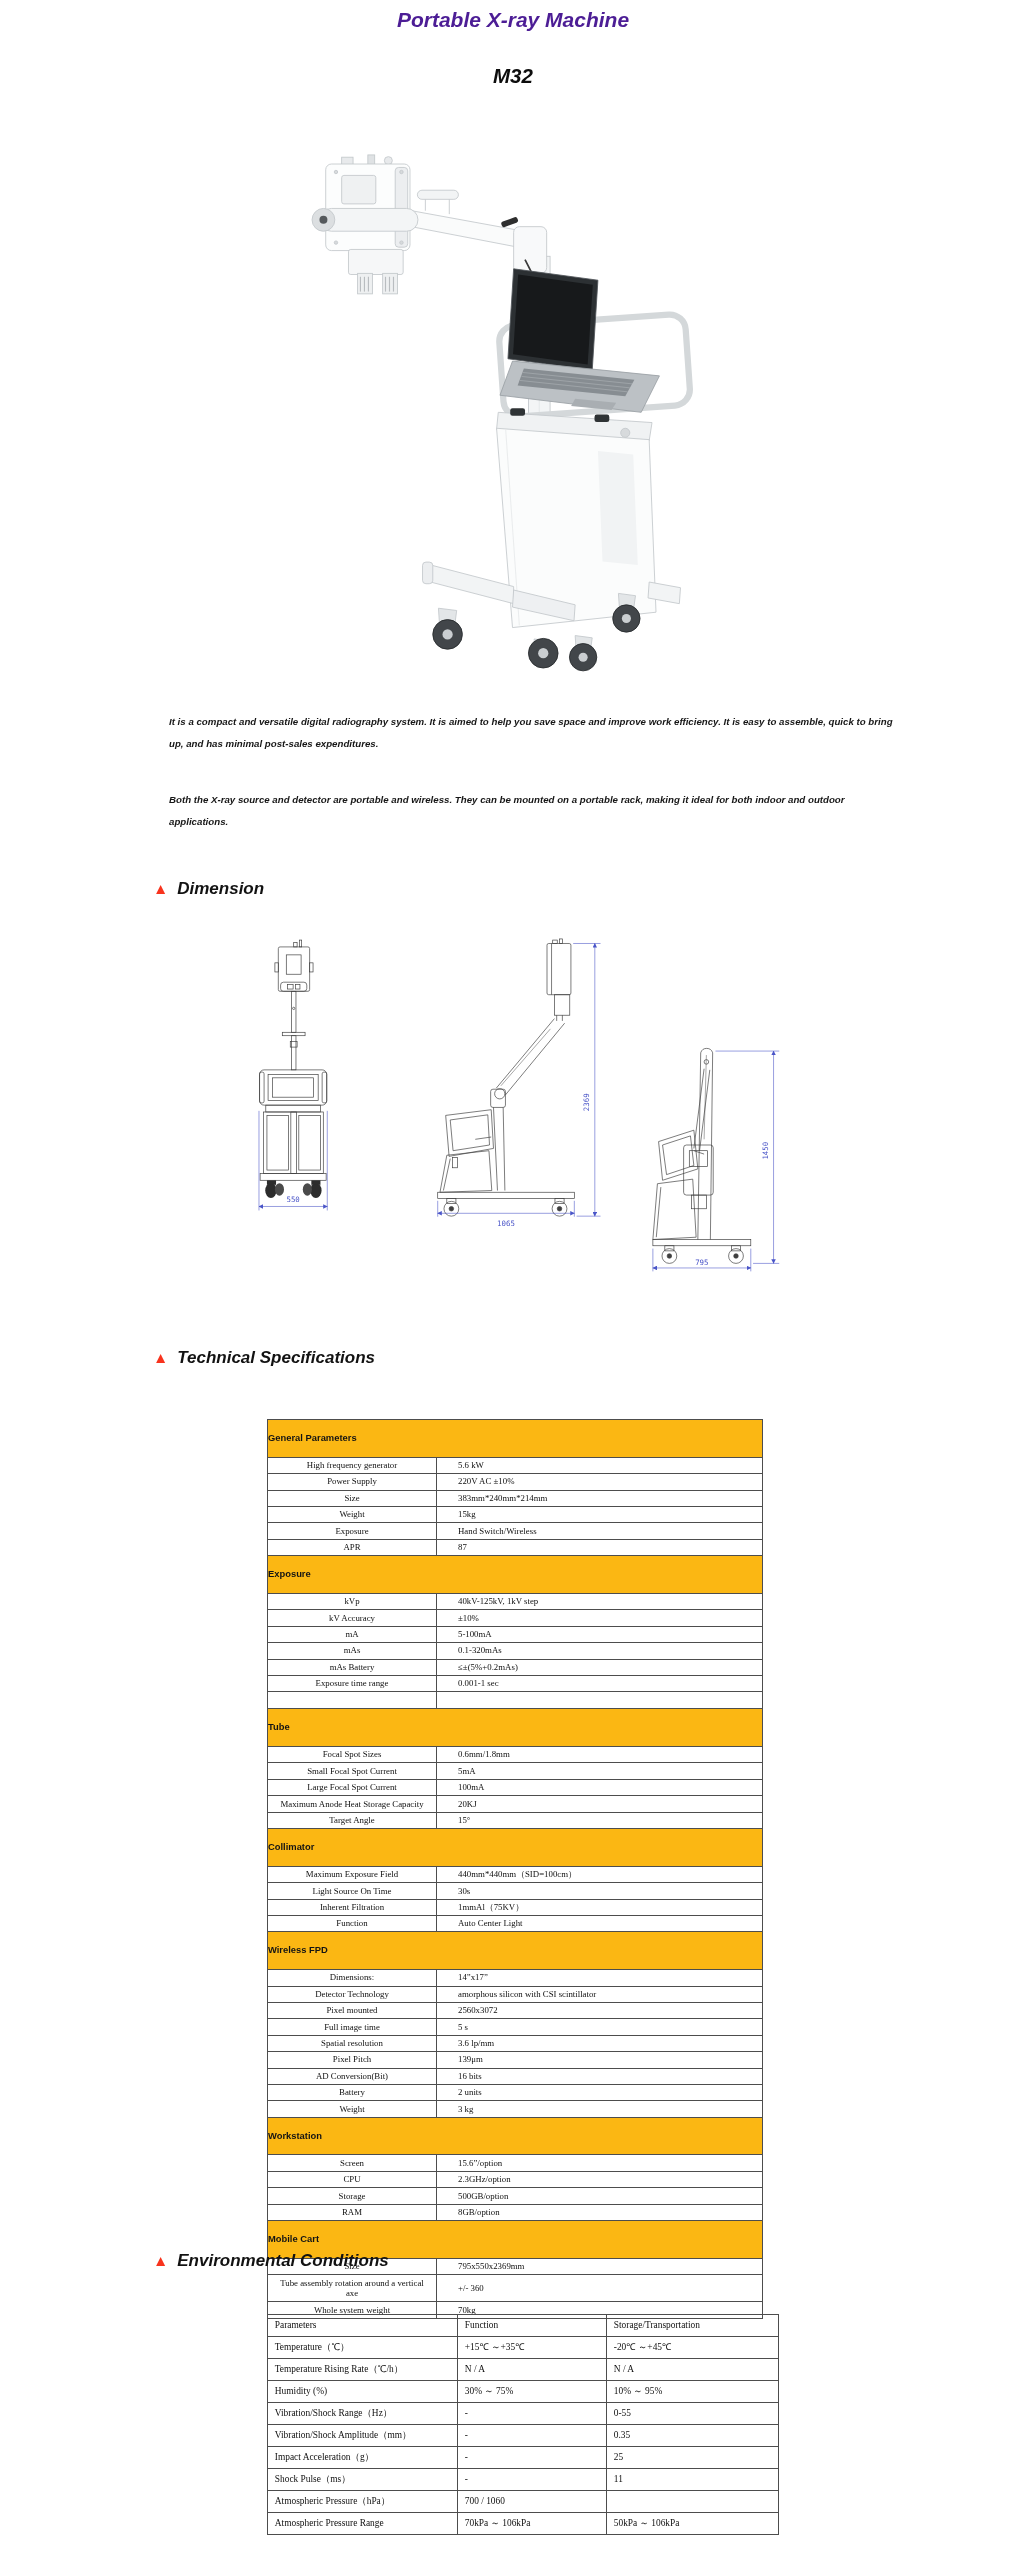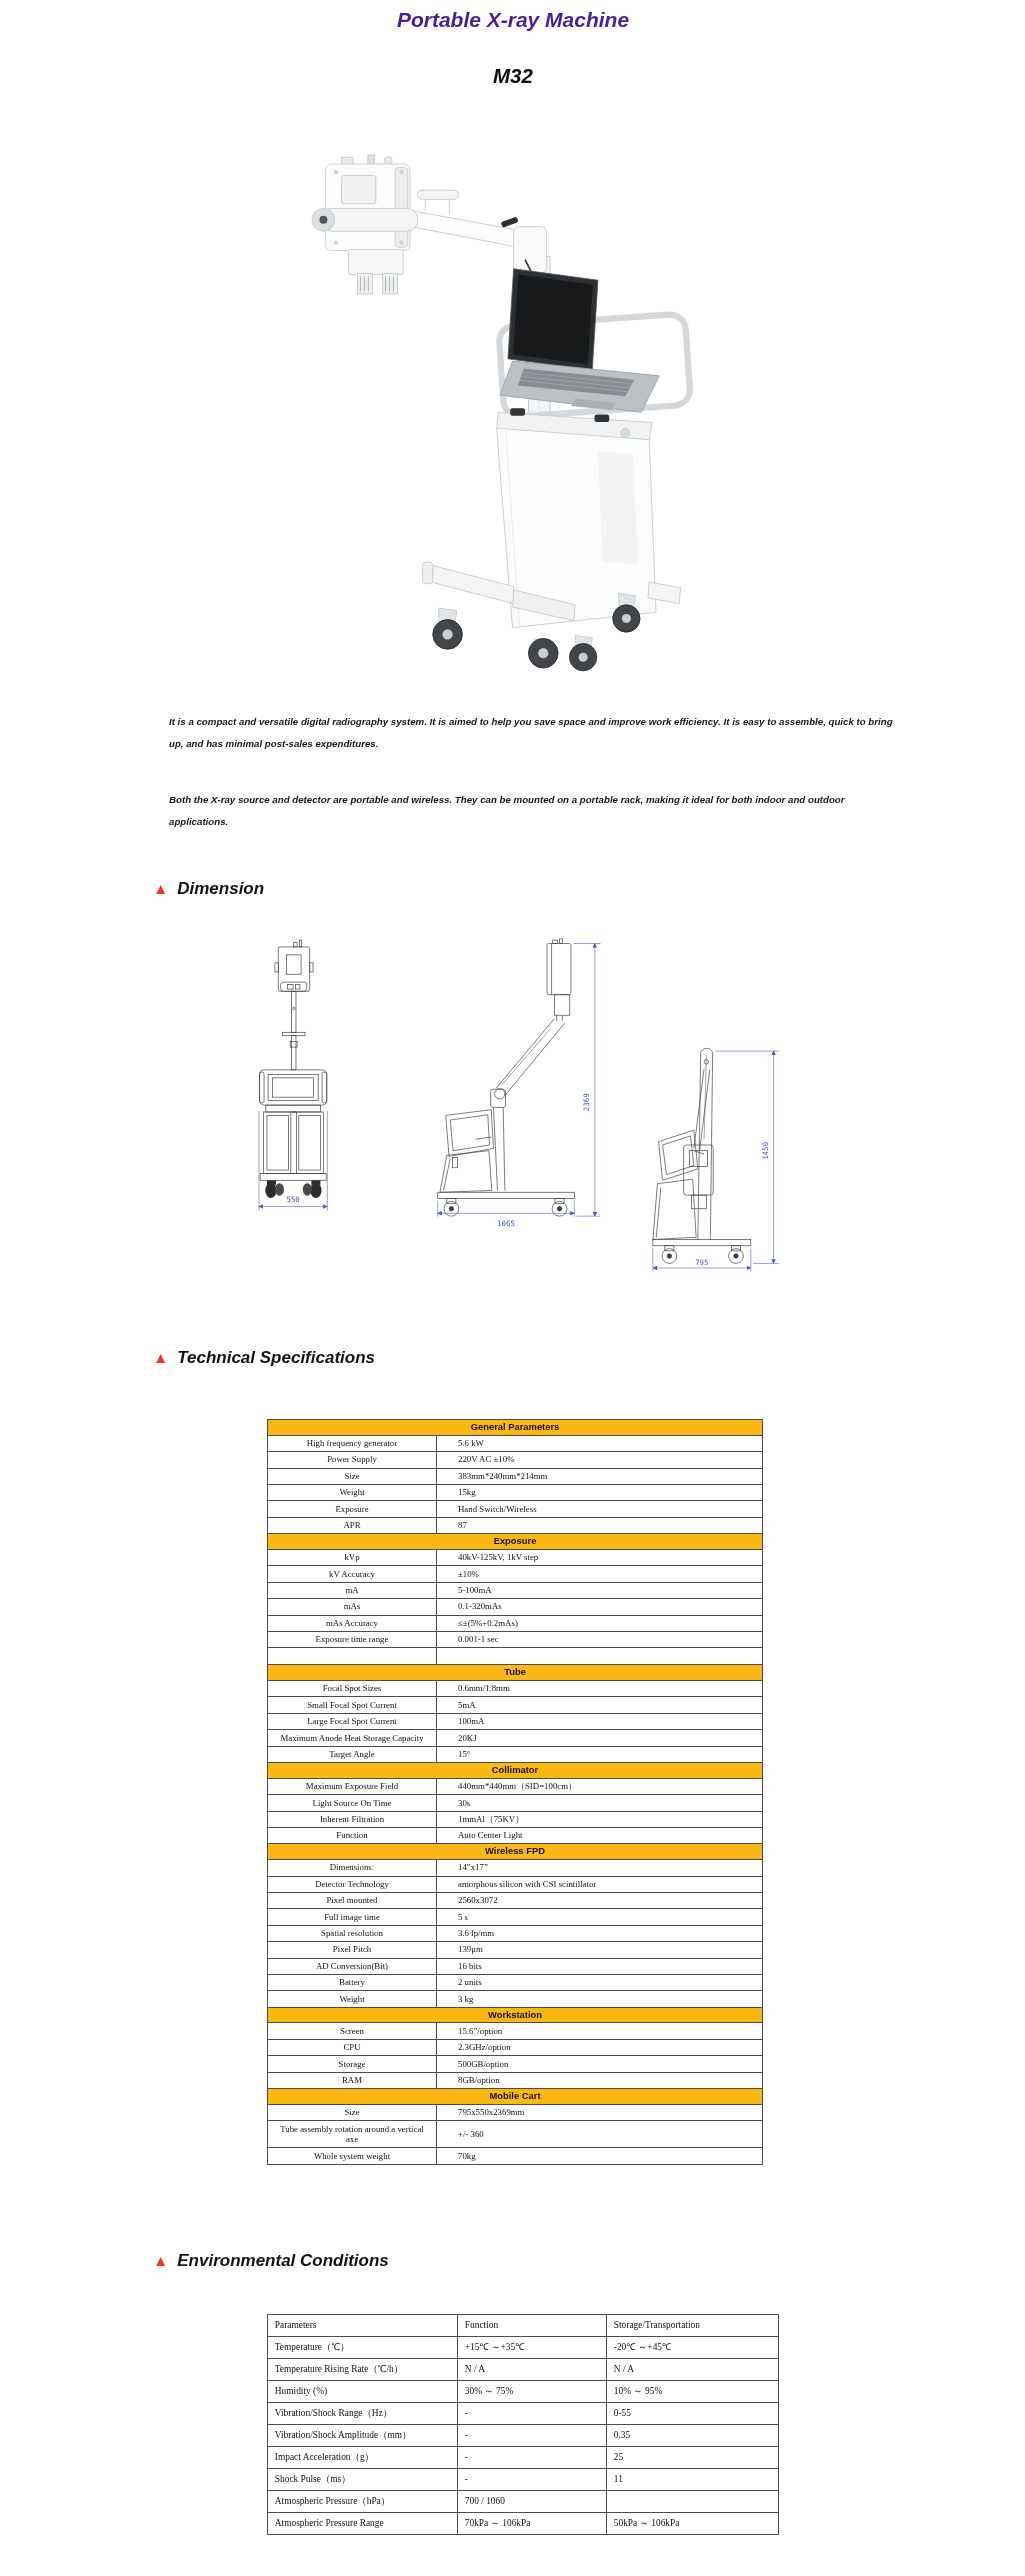--- a/index.html
+++ b/index.html
@@ -20,21 +20,21 @@
   
   .intro-para{left:169px;width:735px;font:italic bold 9.7px/21.7px "Liberation Sans",sans-serif;color:#161616;}
   
   .sec-head{display:flex;align-items:center;gap:9px;}
   .sec-head .tri{color:var(--red);font-size:15.4px;line-height:15.4px;}
   .sec-head .txt{font:italic bold 17px "Liberation Sans",sans-serif;color:#121212;text-align:right;}
   
   table{border-collapse:collapse;}
   .spec{width:495px;border:1.1px solid #1a1a1a;table-layout:fixed;}
   .spec td{border:0.6px solid #4d4d4d;font-family:"Liberation Serif",serif;font-size:8.8px;line-height:10.8px;padding:2.3px 5.7px;color:#101010;}
-  .spec td.group{background:var(--yellow);font-family:"Liberation Sans",sans-serif;font-weight:bold;font-size:9.4px;text-align:center;padding:2px 0;color:#141414;margin-top:23px;}
+  .spec td.group{background:var(--yellow);font-family:"Liberation Sans",sans-serif;font-weight:bold;font-size:9.4px;text-align:left;padding:13px 0;color:#141414;margin-top:23px;}
   .spec td.p{text-align:center;}
   .spec td.v{text-align:left;padding-left:21px;}
   .spec tr.blank td{height:11.4px;}
   .spec col.c1{width:169px;}
   .spec col.c2{width:326px;}
   
   .env{width:511px;border:1.1px solid #1a1a1a;table-layout:fixed;}
   .env th,.env td{border:0.6px solid #4d4d4d;font-family:"Liberation Serif",serif;font-weight:normal;font-size:9.4px;text-align:left;padding:3.4px 6.8px;height:14.2px;color:#101010;}
   .env col.e1{width:190px;}
   .env col.e2{width:149px;}
@@ -324,21 +324,21 @@
       </tr>
       <tr>
         <td class="p">mA</td>
         <td class="v">5-100mA</td>
       </tr>
       <tr>
         <td class="p">mAs</td>
         <td class="v">0.1-320mAs</td>
       </tr>
       <tr>
-        <td class="p">mAs Accuracy</td>
+        <td class="p">mAs Battery</td>
         <td class="v">≤±(5%+0.2mAs)</td>
       </tr>
       <tr>
         <td class="p">Exposure time range</td>
         <td class="v">0.001-1 sec</td>
       </tr>
       <tr class="blank">
         <td class="p"></td>
         <td class="v"></td>
       </tr>

